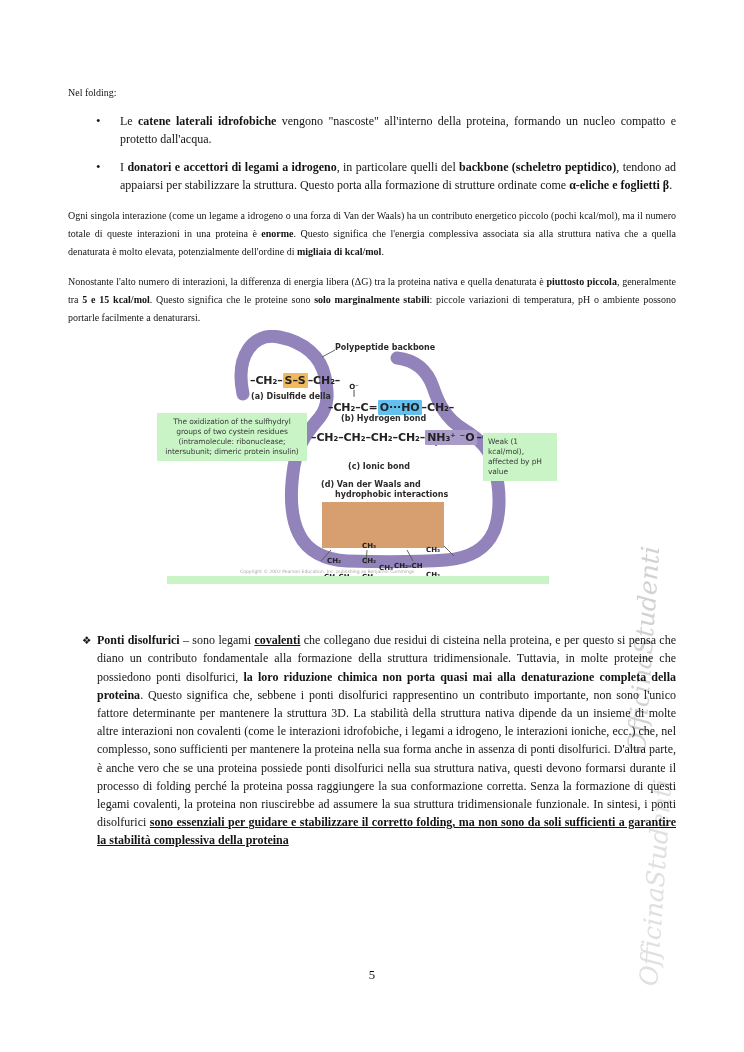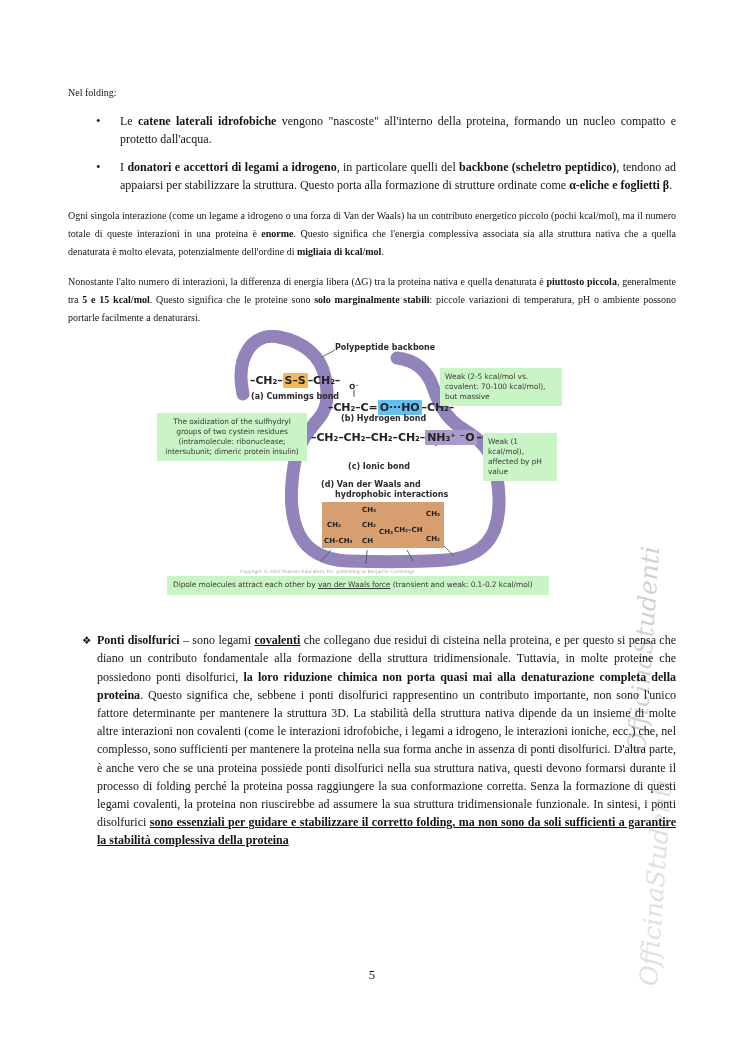--- a/index.html
+++ b/index.html
@@ -23,21 +23,21 @@
   .flabel{position:absolute;font-size:8px;font-weight:bold;color:#2b2b2b;white-space:nowrap;}
   .formula{position:absolute;font-size:11px;font-weight:bold;color:#222;white-space:nowrap;letter-spacing:-0.1px;}
   .hl{padding:1px 2px;border-radius:1px;}
   .hl-orange{background:var(--orange,#f0b95e);}
   .hl-blue{background:var(--blue,#62c0f0);}
   .hl-purple{background:var(--purplehl,#a89bc8);}
   .ostack{position:absolute;font-size:7px;line-height:6px;font-weight:bold;color:#222;text-align:center;width:12px;}
   .gnote{position:absolute;background:var(--green,#c9f4c5);color:#3c3c3c;font-size:7.5px;line-height:10px;
          padding:4px 5px;letter-spacing:-0.1px;}
   .vdwbox{position:absolute;left:177px;top:172px;width:122px;height:46px;background:var(--tan,#d79f6f);}
-  .vdwbox span{position:absolute;font-size:7px;font-weight:bold;color:#222;white-space:nowrap;}
+  .vdwbox span{position:absolute;font-size:7px;font-weight:bold;color:#222;white-space:nowrap;margin-top:36px;}
   .copyr{position:absolute;left:95px;top:239px;font-size:4.5px;color:#a9a9a9;white-space:nowrap;}
   .caption{position:absolute;left:22px;top:246px;width:370px;background:var(--green,#c9f4c5);
            color:#3c3c3c;font-size:7.5px;line-height:10.5px;padding:4px 6px;letter-spacing:-0.1px;}
   .wm{position:absolute;white-space:nowrap;font-family:"DejaVu Serif",serif;font-style:italic;
       font-size:25px;transform:rotate(-86deg);transform-origin:left top;z-index:0;}
   .wm1{left:622px;top:752px;color:#d2d2d2;}
   .wm2{left:634px;top:985px;color:#e0e0e0;}
   .content{z-index:1;}
   .pagenum{position:absolute;left:0;top:968px;width:100%;text-align:center;font-size:12.8px;}
 </style>
@@ -76,21 +76,21 @@
         <path class="fine" d="M 190 20 L 177 27" fill="none"></path>
         <path class="fine" d="M 186 220 L 176 231 M 222 220 L 221 234 M 262 220 L 268 231 M 299 216 L 309 226
              M 223 186 L 223 191 M 223 199 L 223 205 M 289 189 L 289 194" fill="none"></path>
       </svg>
 
       <div class="flabel" style="left:190px;top:13px;text-align:center;">Polypeptide backbone</div>
 
       <div class="formula" style="left:105px;top:44px;">
         <span>–CH₂–</span><span class="hl hl-orange">S–S</span><span>–CH₂–</span>
       </div>
-      <div class="flabel" style="left:106px;top:62px;">(a) Cummings bond</div>
+      <div class="flabel" style="left:106px;top:62px;">(a) Disulfide della</div>
 
       <div class="ostack" style="left:203px;top:54px;">
         <div>O⁻</div>
         <div>|</div>
       </div>
       <div class="formula" style="left:183px;top:71px;">
         <span>–CH₂–C</span><span>=</span><span class="hl hl-blue">O···HO</span><span>–CH₂–</span>
       </div>
       <div class="flabel" style="left:196px;top:84px;">(b) Hydrogen bond</div>
 
@@ -110,28 +110,26 @@
         <span style="left:5px;top:19px;">CH₂</span>
         <span style="left:40px;top:19px;">CH₂</span>
         <span style="left:57px;top:26px;">CH₃</span>
         <span style="left:104px;top:8px;">CH₃</span>
         <span style="left:72px;top:24px;">CH₂–CH</span>
         <span style="left:2px;top:35px;">CH–CH₃</span>
         <span style="left:40px;top:35px;">CH</span>
         <span style="left:104px;top:33px;">CH₂</span>
       </div>
 
-      <div class="gnote" style="left:295px;top:38px;width:112px;">Weak (2-5 kcal/mol vs. covalent: 70-100 kcal/mol), but massive</div>
       <div class="gnote" style="left:12px;top:83px;width:140px;text-align:center;">The oxidization of the sulfhydryl groups of two cystein residues (intramolecule: ribonuclease; intersubunit; dimeric protein insulin)</div>
       <div class="gnote" style="left:338px;top:103px;width:64px;">Weak (1 kcal/mol), affected by pH value</div>
 
       <div class="copyr">Copyright © 2002 Pearson Education, Inc. publishing as Benjamin Cummings</div>
 
       <div class="caption">
-        <div><span>Dipole molecules attract each other by </span><span class="ru">van der Waals force</span><span> (transient and weak: 0.1-0.2 kcal/mol)</span></div>
       </div>
     </div>
 
 
     <div class="li">
       <span class="mk2">❖</span>
       <div class="lt"><span class="rb">Ponti disolfurici</span><span> – sono legami </span><span class="rb ru">covalenti</span><span> che collegano due residui di cisteina nella proteina, e per questo si pensa che diano un contributo fondamentale alla formazione della struttura tridimensionale. Tuttavia, in molte proteine che possiedono ponti disolfurici, </span><span class="rb">la loro riduzione chimica non porta quasi mai alla denaturazione completa della proteina</span><span>. Questo significa che, sebbene i ponti disolfurici rappresentino un contributo importante, non sono l'unico fattore determinante per mantenere la struttura 3D. La stabilità della struttura nativa dipende da un insieme di molte altre interazioni non covalenti (come le interazioni idrofobiche, i legami a idrogeno, le interazioni ioniche, ecc.) che, nel complesso, sono sufficienti per mantenere la proteina nella sua forma anche in assenza di ponti disolfurici. D'altra parte, è anche vero che se una proteina possiede ponti disolfurici nella sua struttura nativa, questi devono formarsi durante il processo di folding perché la proteina possa raggiungere la sua conformazione corretta. Senza la formazione di questi legami covalenti, la proteina non riuscirebbe ad assumere la sua struttura tridimensionale funzionale. In sintesi, i ponti disolfurici </span><span class="rb ru">sono essenziali per guidare e stabilizzare il corretto folding, ma non sono da soli sufficienti a garantire la stabilità complessiva della proteina</span></div>
     </div>
 
   </div>

